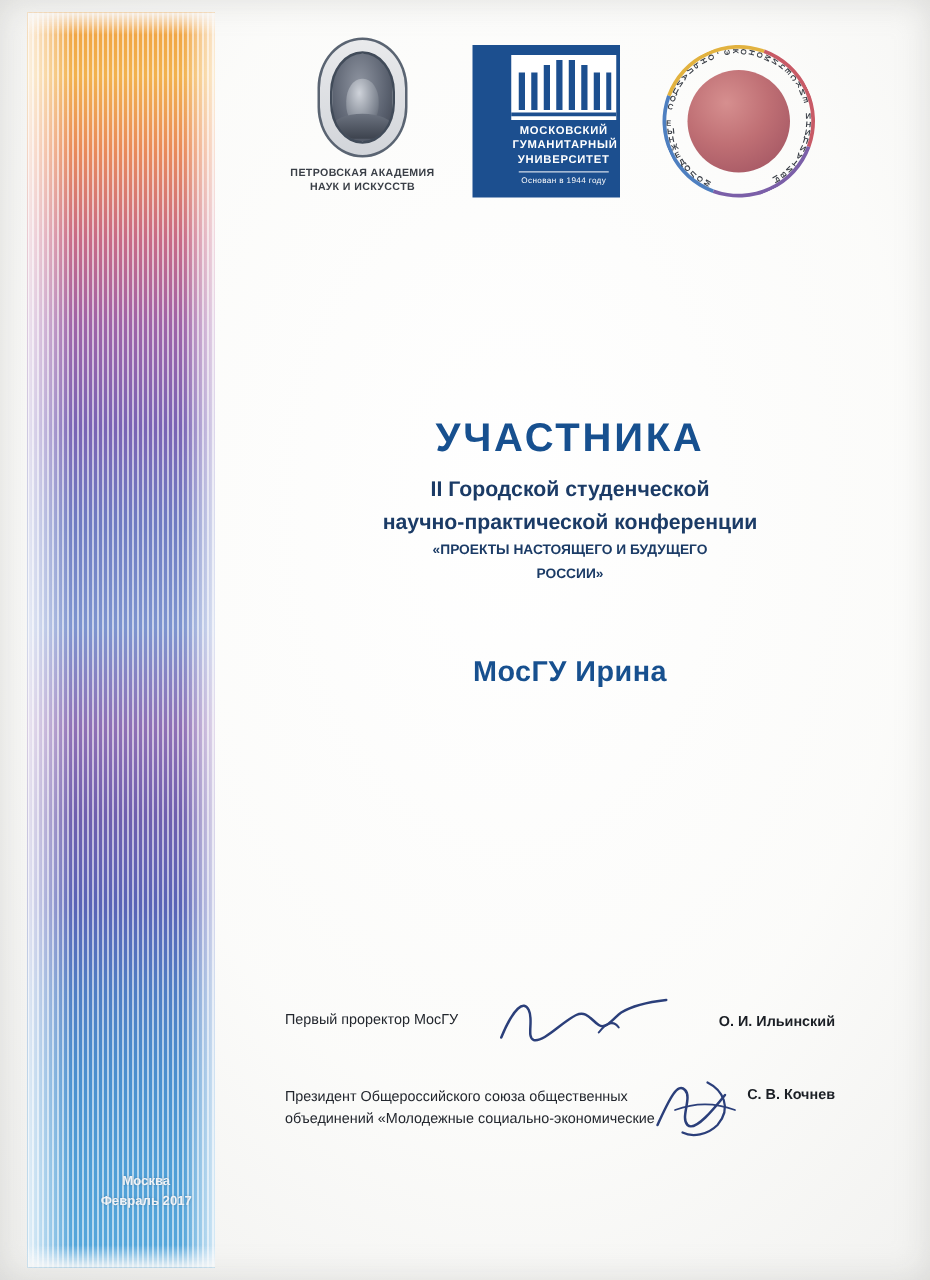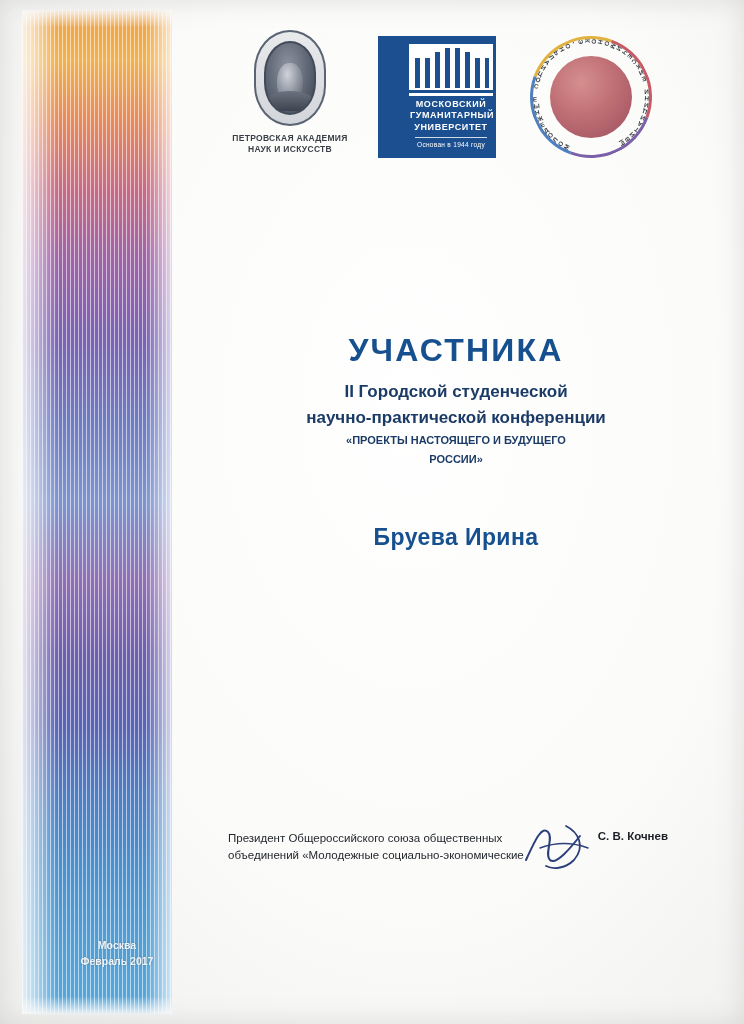--- a/index.html
+++ b/index.html
@@ -462,24 +462,36 @@
 
 
   <div class="subtitle-block">
     <div class="sub-1">УЧАСТНИКА</div>
     <div class="sub-2">II Городской студенческой</div>
     <div class="sub-2">научно-практической конференции</div>
     <div class="sub-3">«ПРОЕКТЫ НАСТОЯЩЕГО И БУДУЩЕГО</div>
     <div class="sub-3">РОССИИ»</div>
   </div>
 
-  <div class="recipient">Бруева Ирина</div>
+  <div class="recipient">МосГУ Ирина</div>
 
   <div class="signatures">
 
+    <div class="sig-row">
+      <div class="sig-role">
+        <div>Первый проректор МосГУ</div>
+      </div>
+      <div class="sig-mark" style="left:165px; top:-12px;">
+        <svg width="150" height="44" viewBox="0 0 150 44">
+          <path d="M8 34 C 18 10, 26 4, 30 12 C 34 20, 28 34, 34 36 C 42 38, 56 22, 68 16 C 76 12, 80 20, 86 24 C 92 28, 98 18, 104 14 C 112 9, 122 6, 140 4" fill="none" stroke="#2b3f7a" stroke-width="2" stroke-linecap="round"></path>
+          <path d="M86 30 C 92 22, 98 20, 102 26" fill="none" stroke="#2b3f7a" stroke-width="1.6" stroke-linecap="round"></path>
+        </svg>
+      </div>
+      <div class="sig-name">О. И. Ильинский</div>
+    </div>
 
 
     <div class="sig-row" style="margin-top:22px;">
       <div class="sig-role" style="width:330px;">
         <div>Президент Общероссийского союза общественных</div>
         <div>объединений «Молодежные социально-экономические</div>
       </div>
       <div class="sig-mark" style="left:288px; top:-14px;">
         <svg width="110" height="64" viewBox="0 0 110 64">
           <path d="M10 44 C 20 22, 26 10, 32 16 C 38 22, 28 38, 34 44 C 40 50, 56 30, 64 20" fill="none" stroke="#2b3f7a" stroke-width="2" stroke-linecap="round"></path>

